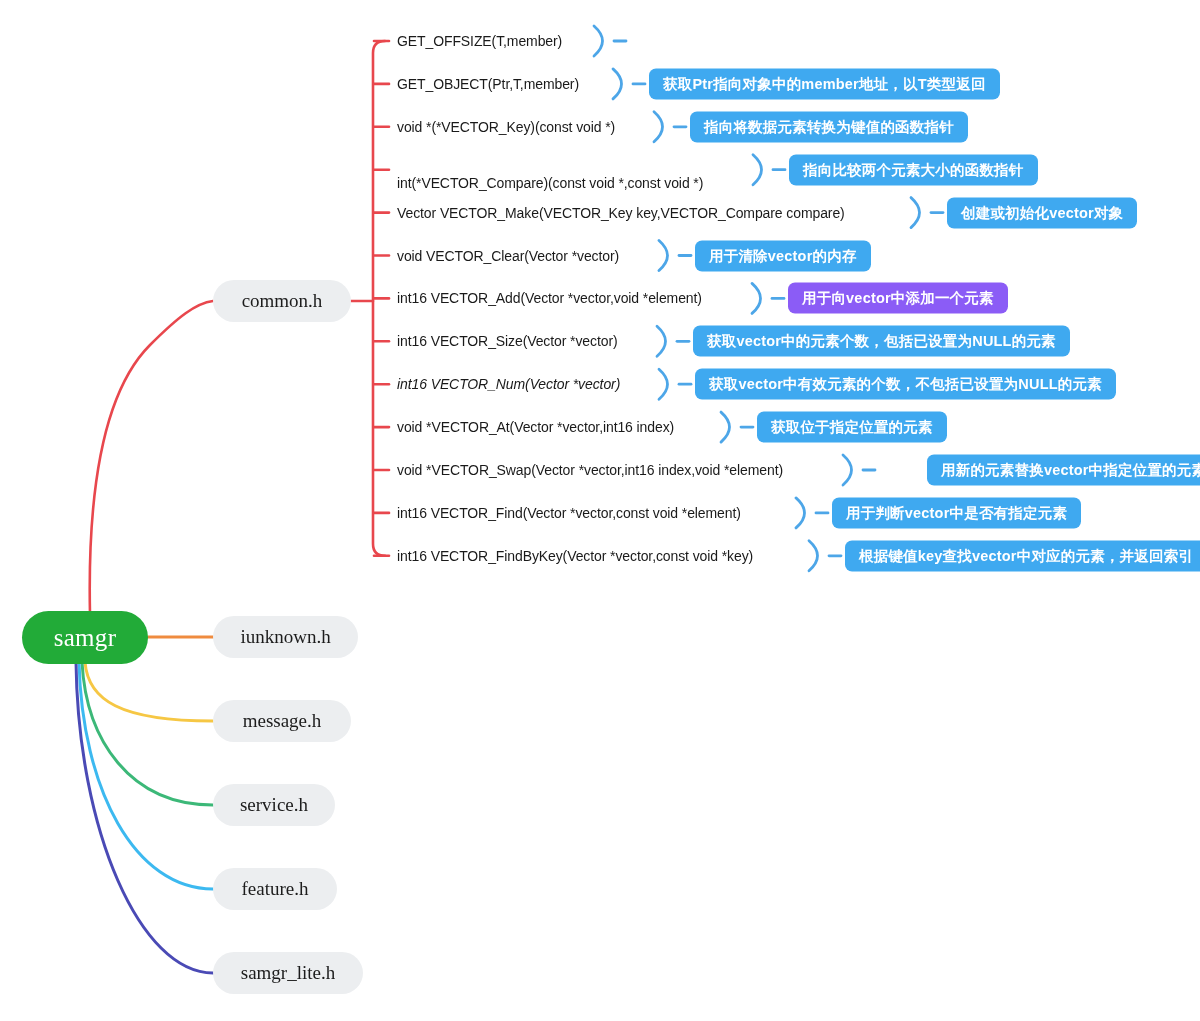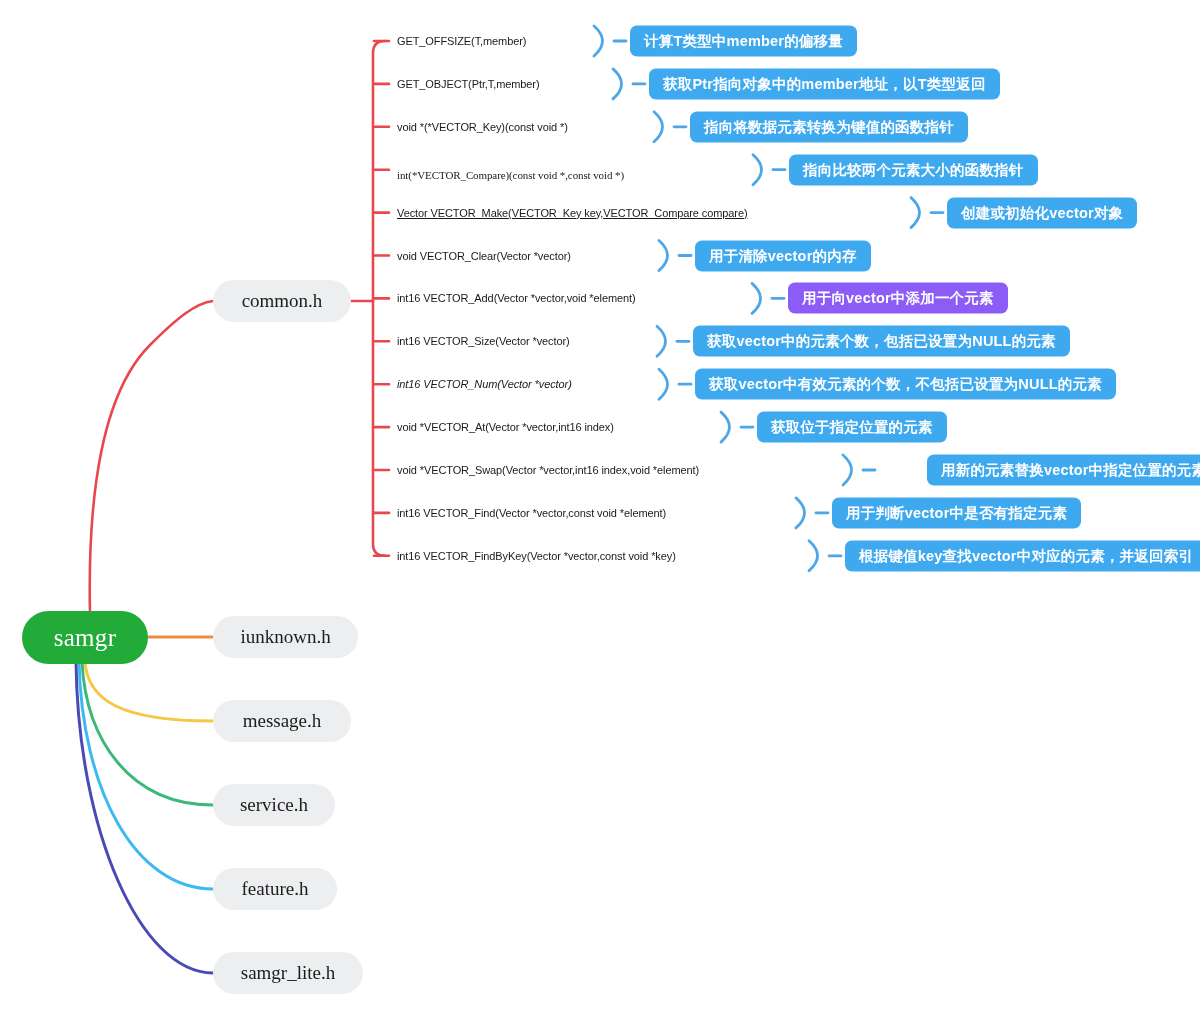--- a/index.html
+++ b/index.html
@@ -64,21 +64,21 @@
     box-sizing: border-box;
     padding: 8px 14px;
     white-space: nowrap;
   }
 
   
   .fn-label {
     position: absolute;
     white-space: nowrap;
     font-family: "Liberation Sans", sans-serif;
-    font-size: 11px;
+    font-size: 14px;
     color: #1a1a1a;
     transform: translateY(-50%);
     letter-spacing: -.1px;
   }
 
   
   .note-box {
     position: absolute;
     display: flex;
     align-items: center;
@@ -181,28 +181,27 @@
       <div class="pill-node" style="left: 213px; top: 868px; width: 124px; height: 42px;">
         <span>feature.h</span>
       </div>
       <div class="pill-node" style="left: 213px; top: 784px; width: 122px; height: 42px;">
         <span>service.h</span>
       </div>
       <div class="pill-node" style="left: 213px; top: 952px; width: 150px; height: 42px;">
         <span>samgr_lite.h</span>
       </div>
       <div class="fn-label" style="left: 397px; top: 41px;">GET_OFFSIZE(T,member)</div>
-      <div class="note-box" style="left: 630px; top: 41px; background: rgb(63, 169, 240);">计算T类型中member的偏移量</div>
       <div class="fn-label" style="left: 397px; top: 83.9px;">GET_OBJECT(Ptr,T,member)</div>
       <div class="note-box" style="left: 649px; top: 83.9px; background: rgb(63, 169, 240);">获取Ptr指向对象中的member地址，以T类型返回</div>
       <div class="fn-label" style="left: 397px; top: 126.8px;">void *(*VECTOR_Key)(const void *)</div>
       <div class="note-box" style="left: 690px; top: 126.8px; background: rgb(63, 169, 240);">指向将数据元素转换为键值的函数指针</div>
-      <div class="fn-label" style="left: 397px; top: 175px; font-family: Liberation Serif, serif;">int(*VECTOR_Compare)(const void *,const void *)</div>
+      <div class="fn-label" style="left: 397px; top: 183px;">int(*VECTOR_Compare)(const void *,const void *)</div>
       <div class="note-box" style="left: 789px; top: 169.7px; background: rgb(63, 169, 240);">指向比较两个元素大小的函数指针</div>
-      <div class="fn-label" style="left: 397px; top: 212.6px; text-decoration: underline;">Vector VECTOR_Make(VECTOR_Key key,VECTOR_Compare compare)</div>
+      <div class="fn-label" style="left: 397px; top: 212.6px;">Vector VECTOR_Make(VECTOR_Key key,VECTOR_Compare compare)</div>
       <div class="note-box" style="left: 947px; top: 212.6px; background: rgb(63, 169, 240);">创建或初始化vector对象</div>
       <div class="fn-label" style="left: 397px; top: 255.5px;">void VECTOR_Clear(Vector *vector)</div>
       <div class="note-box" style="left: 695px; top: 255.5px; background: rgb(63, 169, 240);">用于清除vector的内存</div>
       <div class="fn-label" style="left: 397px; top: 298.4px;">int16 VECTOR_Add(Vector *vector,void *element)</div>
       <div class="note-box" style="left: 788px; top: 298.4px; background: #8b5cf6;">用于向vector中添加一个元素</div>
       <div class="fn-label" style="left: 397px; top: 341.3px;">int16 VECTOR_Size(Vector *vector)</div>
       <div class="note-box" style="left: 693px; top: 341.3px; background: rgb(63, 169, 240);">获取vector中的元素个数，包括已设置为NULL的元素</div>
       <div class="fn-label" style="left: 397px; top: 384.2px; font-style: italic;">int16 VECTOR_Num(Vector *vector)</div>
       <div class="note-box" style="left: 695px; top: 384.2px; background: rgb(63, 169, 240);">获取vector中有效元素的个数，不包括已设置为NULL的元素</div>
       <div class="fn-label" style="left: 397px; top: 427.1px;">void *VECTOR_At(Vector *vector,int16 index)</div>

